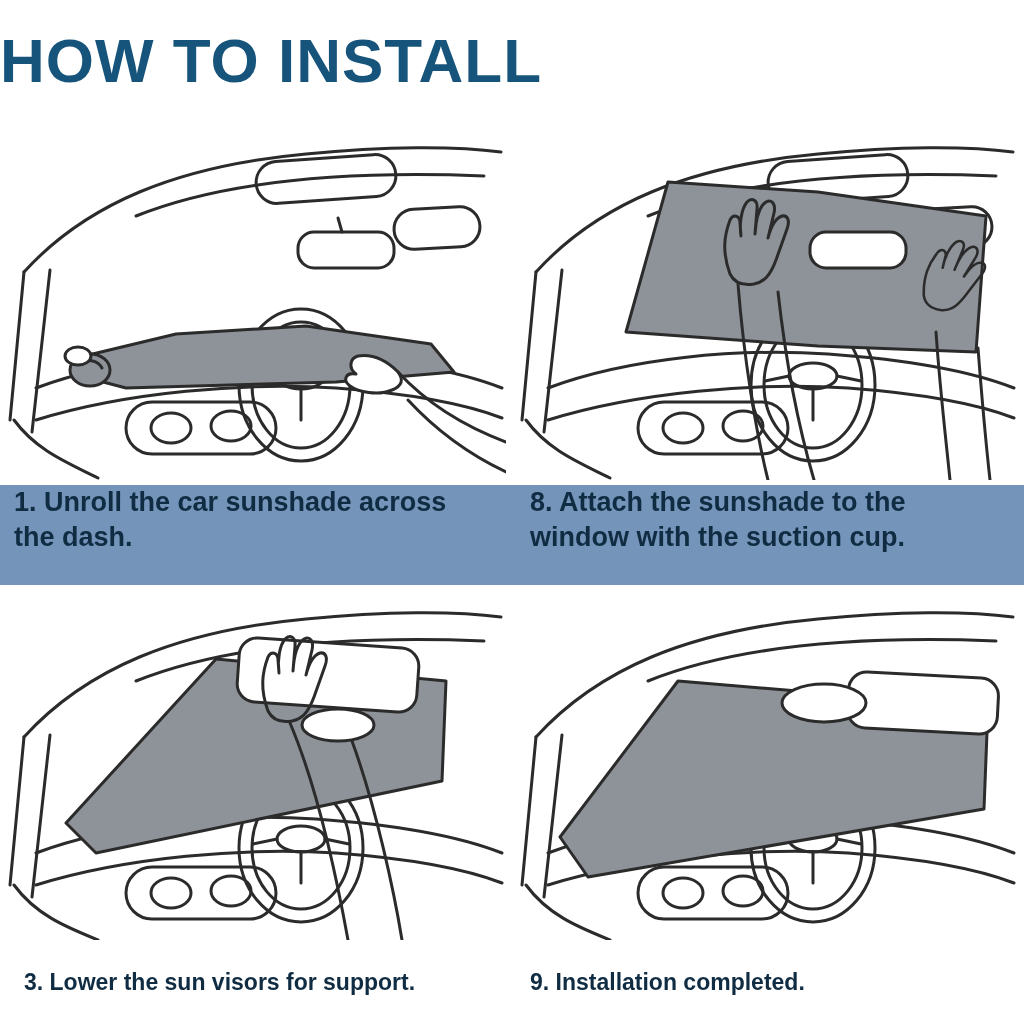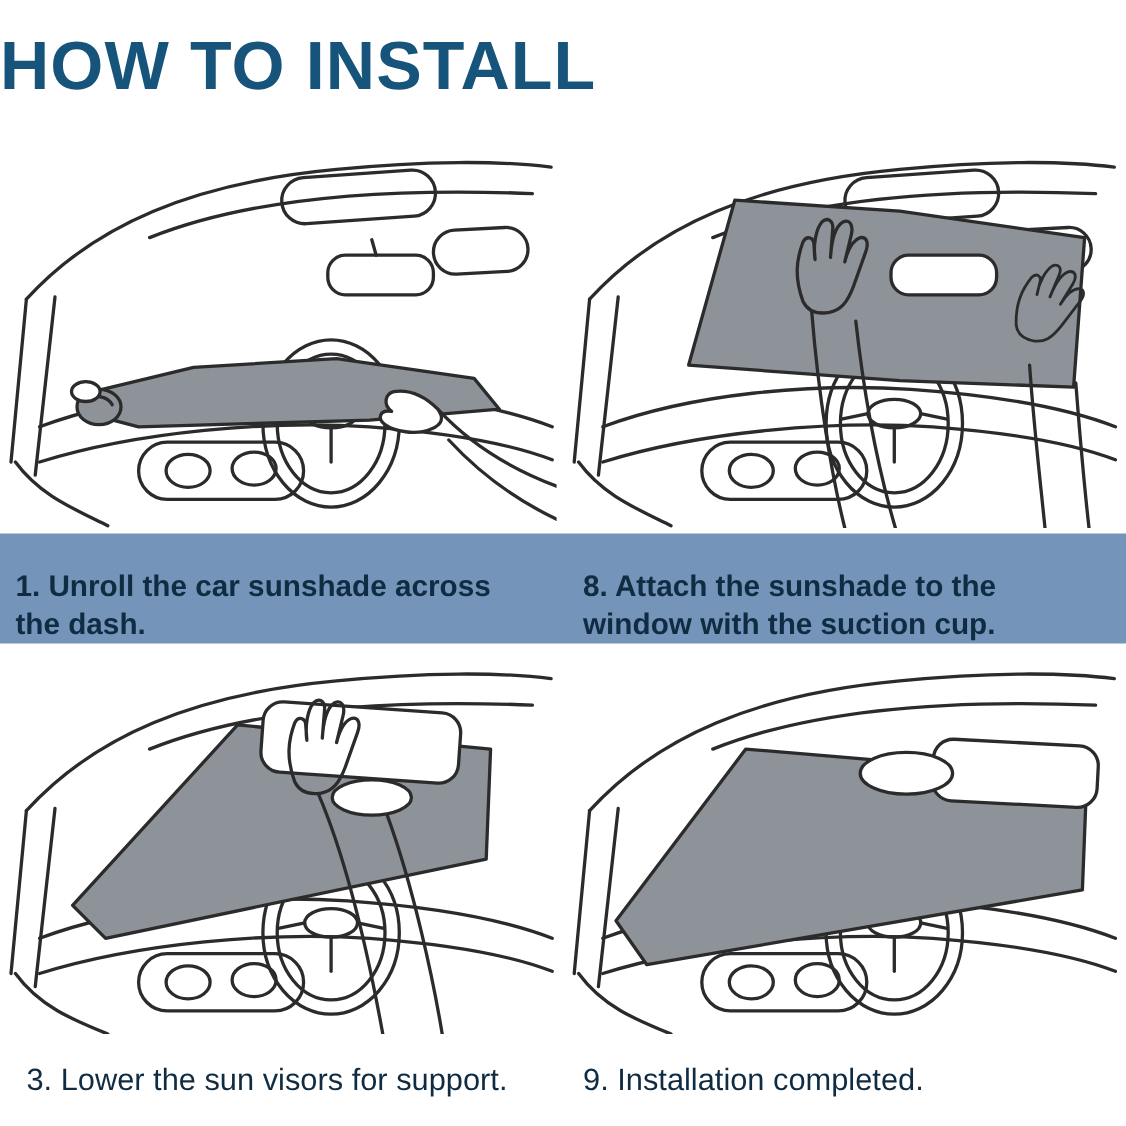--- a/index.html
+++ b/index.html
@@ -7,28 +7,28 @@
   .page{width:1024px;height:1024px;display:flex;flex-direction:column;background:#fff;}
 
   .title-wrap{height:120px;display:flex;align-items:center;justify-content:flex-start;}
   .title{color:#17547b;font-size:62px;font-weight:800;letter-spacing:1px;margin:0;}
 
   .row{height:365px;display:flex;}
   .row.second{height:355px;}
   .panel{width:512px;height:100%;display:flex;align-items:flex-start;justify-content:center;overflow:hidden;}
   .panel svg{display:block;}
 
-  .caption-band{height:100px;background:#7494b9;display:flex;align-items:flex-end;}
+  .caption-band{height:100px;background:#7494b9;display:flex;align-items:flex-start;}
   .caption-band .cap{width:50%;padding:0 18px;box-sizing:border-box;color:#102c43;
       font-size:27px;line-height:1.28;font-weight:600;}
   .caption-band .cap.left{padding-left:14px;}
 
   .bottom-band{height:84px;background:#ffffff;display:flex;align-items:center;}
   .bottom-band .cap{width:50%;padding:0 18px;box-sizing:border-box;color:#102c43;
-      font-size:28px;font-weight:400;}
+      font-size:23px;font-weight:700;}
   .bottom-band .cap.left{padding-left:24px;}
 
   
   .art path,.art ellipse,.art rect,.art line,.art polygon{
     fill:none;stroke:#2b2b2b;stroke-width:3;stroke-linecap:round;stroke-linejoin:round;}
   .art .fill-shade{fill:#8e9399;}
   .art .fill-white{fill:#ffffff;}
 </style>
 </head>
 <body>

